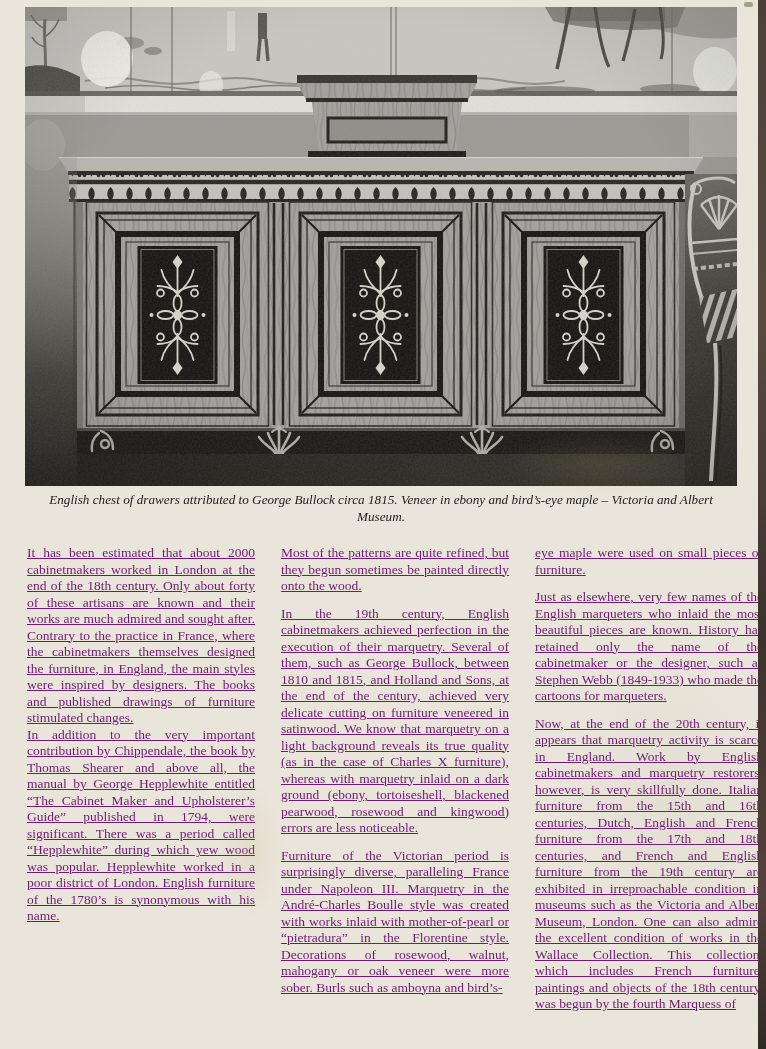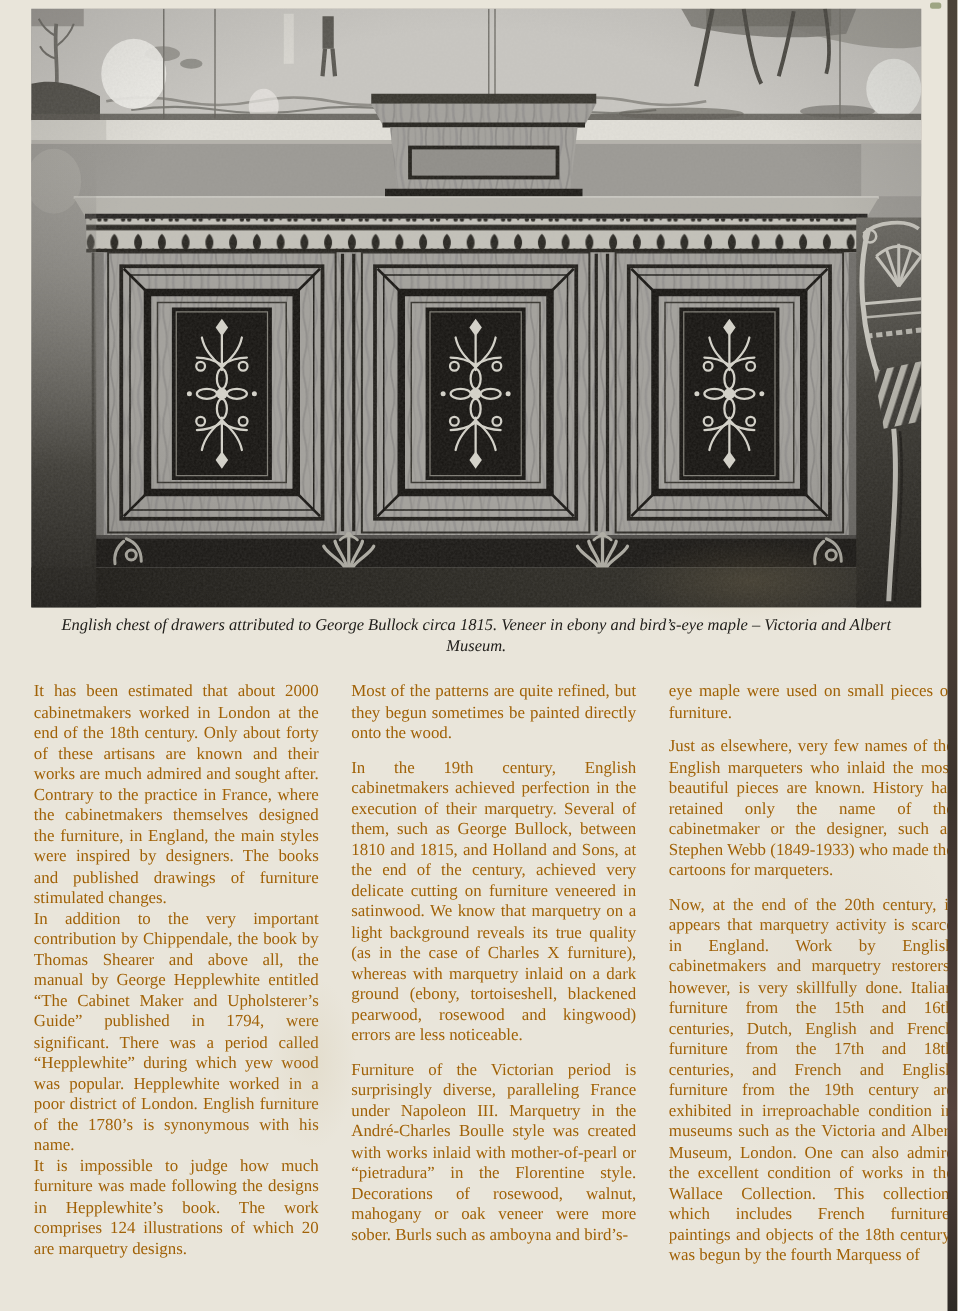--- a/index.html
+++ b/index.html
@@ -21,21 +21,21 @@
     text-align:center;font-style:italic;font-size:13.2px;line-height:1.25;
     color:#22201c;letter-spacing:0px;
   }
   .columns{
     position:absolute;left:27px;top:545px;width:736px;
     display:flex;gap:26px;align-items:flex-start;
   }
   .col{
     width:228px;flex:0 0 228px;
     text-align:justify;
-    font-size:13.5px;line-height:16.5px;color:#a16207;
+    font-size:13.5px;line-height:16.5px;color:#701a75;text-decoration:underline;
   }
   .col p{margin:0;}
   .col.spaced p + p{margin-top:11px;}
   .edge-strip{
     position:absolute;right:0;top:0;width:8px;height:1049px;
     background:linear-gradient(180deg,#4a4238 0%,#5a4a42 30%,#3c332c 60%,#55423c 85%,#2e2a26 100%);
   }
   .corner-mark{
     position:absolute;right:13px;top:2px;width:9px;height:5px;
     background:#7d8a5e;opacity:.7;border-radius:2px;
@@ -270,21 +270,20 @@
       <rect x="0" y="0" width="712" height="479" fill="url(#vg)"></rect>
     </svg>
   </figure>
 
   <p class="caption">English chest of drawers attributed to George Bullock circa 1815. Veneer in ebony and bird’s-eye maple – Victoria and Albert Museum.</p>
 
   <div class="columns">
     <div class="col col-1">
       <p>It has been estimated that about 2000 cabinetmakers worked in London at the end of the 18th century. Only about forty of these artisans are known and their works are much admired and sought after. Contrary to the practice in France, where the cabinetmakers themselves designed the furniture, in England, the main styles were inspired by designers. The books and published drawings of furniture stimulated changes.</p>
       <p>In addition to the very important contribution by Chippendale, the book by Thomas Shearer and above all, the manual by George Hepplewhite entitled “The Cabinet Maker and Upholsterer’s Guide” published in 1794, were significant. There was a period called “Hepplewhite” during which yew wood was popular. Hepplewhite worked in a poor district of London. English furniture of the 1780’s is synonymous with his name.</p>
-      <p>It is impossible to judge how much furniture was made following the designs in Hepplewhite’s book. The work comprises 124 illustrations of which 20 are marquetry designs.</p>
     </div>
     <div class="col col-2 spaced">
       <p>Most of the patterns are quite refined, but they begun sometimes be painted directly onto the wood.</p>
       <p>In the 19th century, English cabinetmakers achieved perfection in the execution of their marquetry. Several of them, such as George Bullock, between 1810 and 1815, and Holland and Sons, at the end of the century, achieved very delicate cutting on furniture veneered in satinwood. We know that marquetry on a light background reveals its true quality (as in the case of Charles X furniture), whereas with marquetry inlaid on a dark ground (ebony, tortoiseshell, blackened pearwood, rosewood and kingwood) errors are less noticeable.</p>
       <p>Furniture of the Victorian period is surprisingly diverse, paralleling France under Napoleon III. Marquetry in the André-Charles Boulle style was created with works inlaid with mother-of-pearl or “pietradura” in the Florentine style. Decorations of rosewood, walnut, mahogany or oak veneer were more sober. Burls such as amboyna and bird’s-</p>
     </div>
     <div class="col col-3 spaced">
       <p>eye maple were used on small pieces of furniture.</p>
       <p>Just as elsewhere, very few names of the English marqueters who inlaid the most beautiful pieces are known. History has retained only the name of the cabinetmaker or the designer, such as Stephen Webb (1849-1933) who made the cartoons for marqueters.</p>
       <p>Now, at the end of the 20th century, it appears that marquetry activity is scarce in England. Work by English cabinetmakers and marquetry restorers, however, is very skillfully done. Italian furniture from the 15th and 16th centuries, Dutch, English and French furniture from the 17th and 18th centuries, and French and English furniture from the 19th century are exhibited in irreproachable condition in museums such as the Victoria and Albert Museum, London. One can also admire the excellent condition of works in the Wallace Collection. This collection, which includes French furniture, paintings and objects of the 18th century, was begun by the fourth Marquess of</p>

